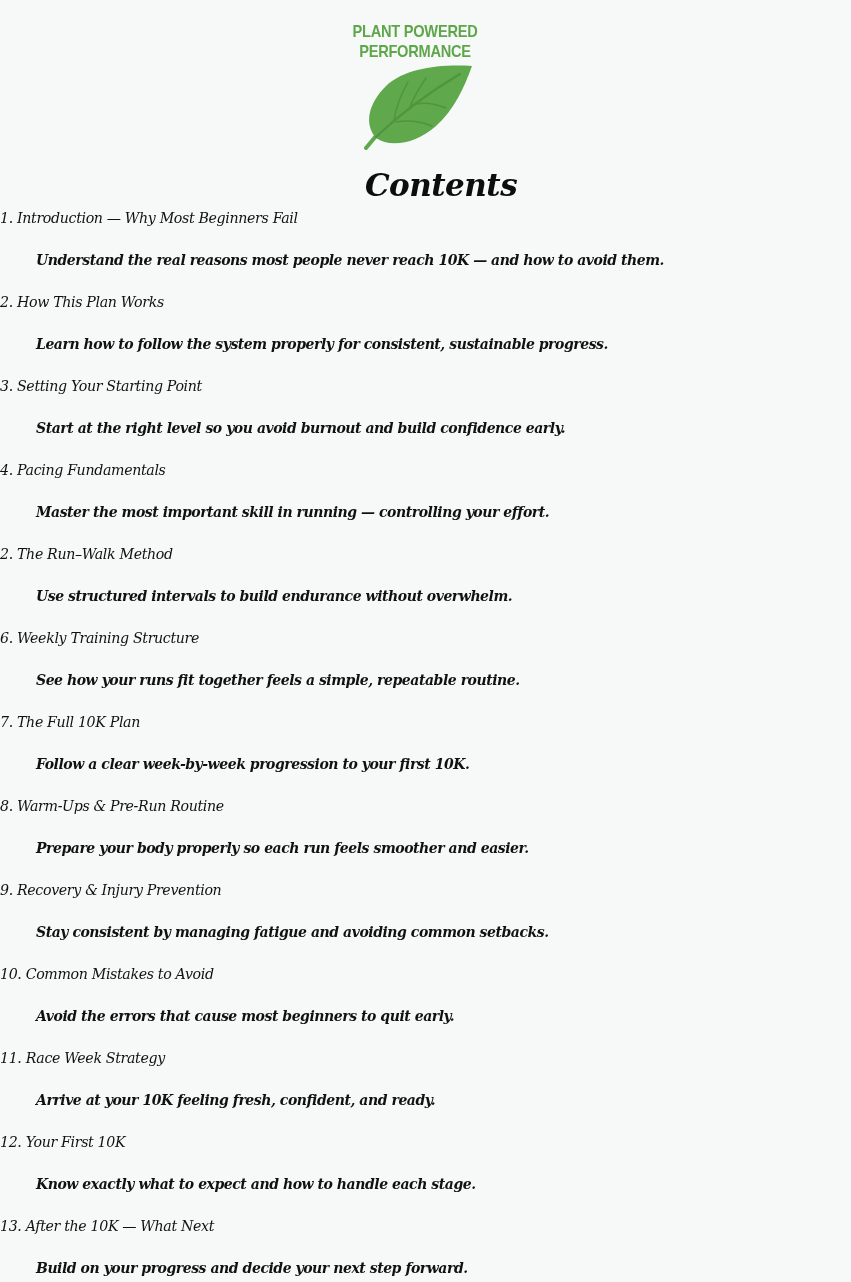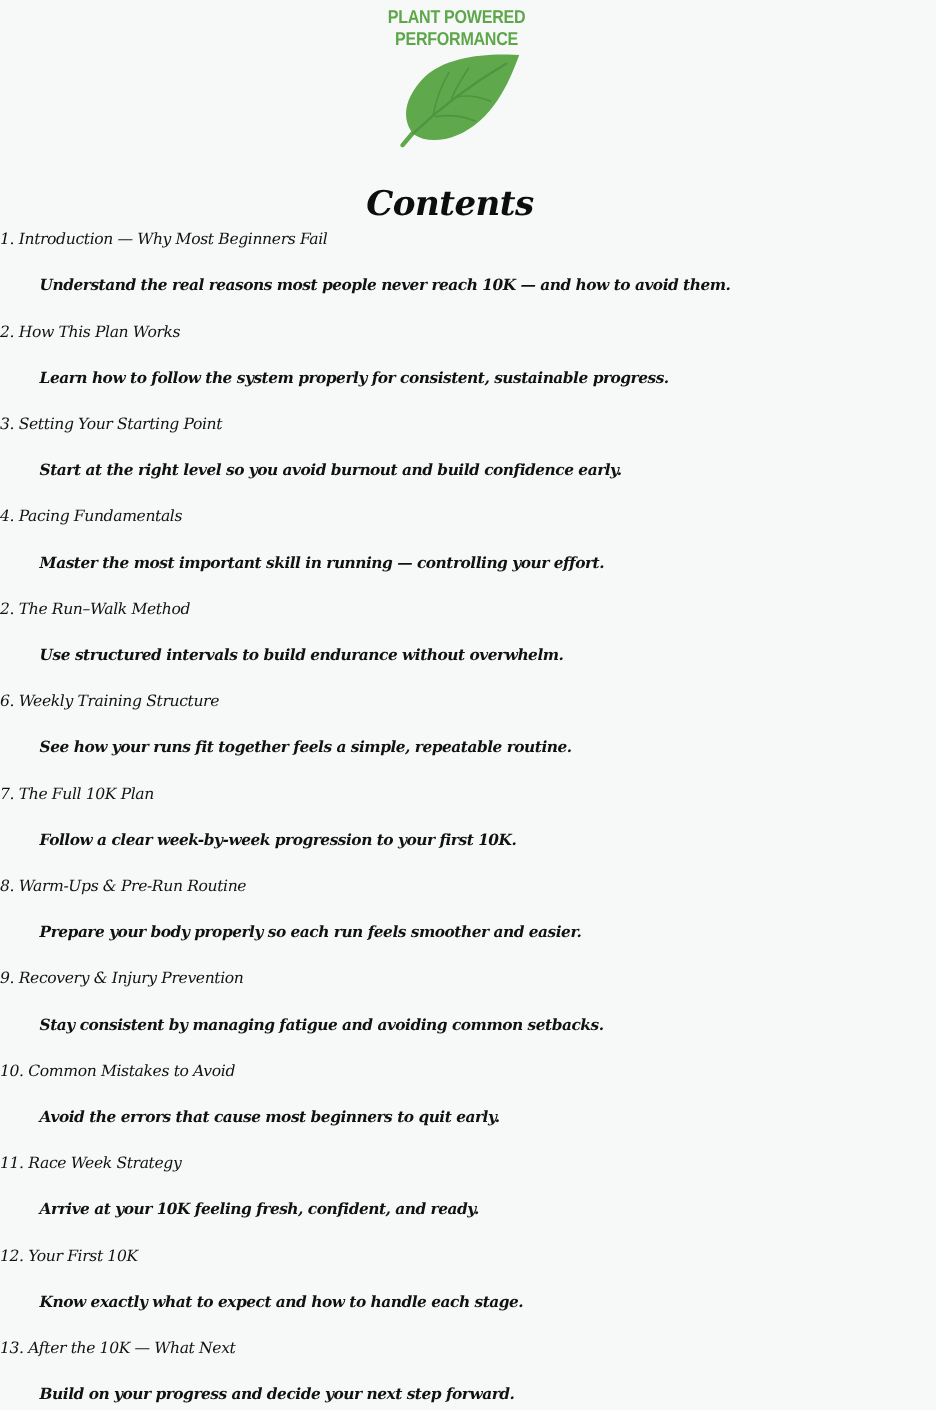--- a/index.html
+++ b/index.html
@@ -11,21 +11,21 @@
       width: 851px;
       height: 1282px;
       overflow: hidden;
       position: relative;
       color: #111;
       font-family: "DejaVu Serif", serif;
     }
     .logo {
       position: absolute;
       left: 330px;
-      top: 4px;
+      top: 20px;
       width: 170px;
       height: 130px;
     }
     .logo-text {
       position: absolute;
       left: 0;
       width: 170px;
       text-align: center;
       font-family: "Liberation Sans", sans-serif;
       font-weight: bold;
@@ -50,20 +50,21 @@
       top: 146px;
       left: 0;
       width: 818px;
       text-align: center;
       font-family: "DejaVu Serif", serif;
       font-style: italic;
       font-weight: bold;
       font-size: 31px;
       letter-spacing: -0.5px;
       color: #0d0d0d;
+      padding-left: 32px;
     }
     .toc {
       position: absolute;
       top: 0;
       left: 0;
       width: 818px;
     }
     .entry-title, .entry-desc {
       position: absolute;
       left: 0;

